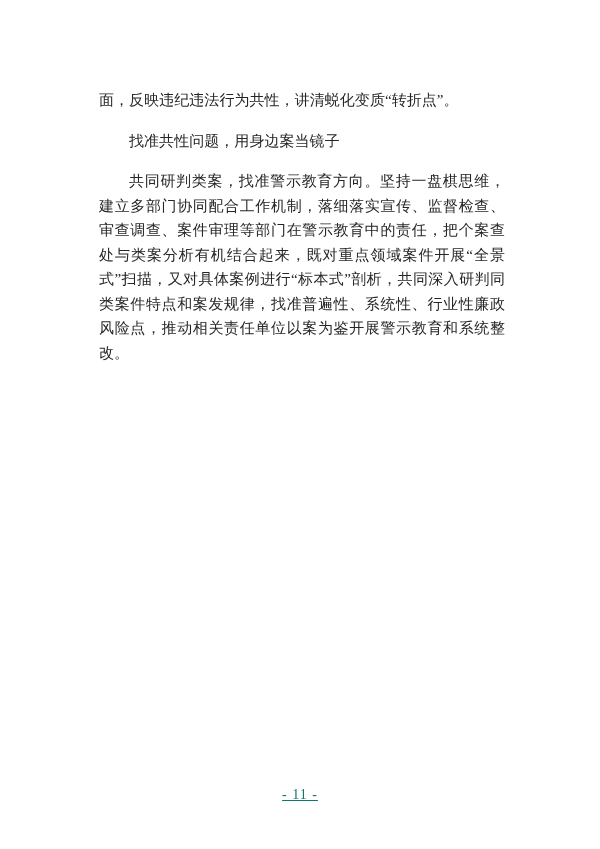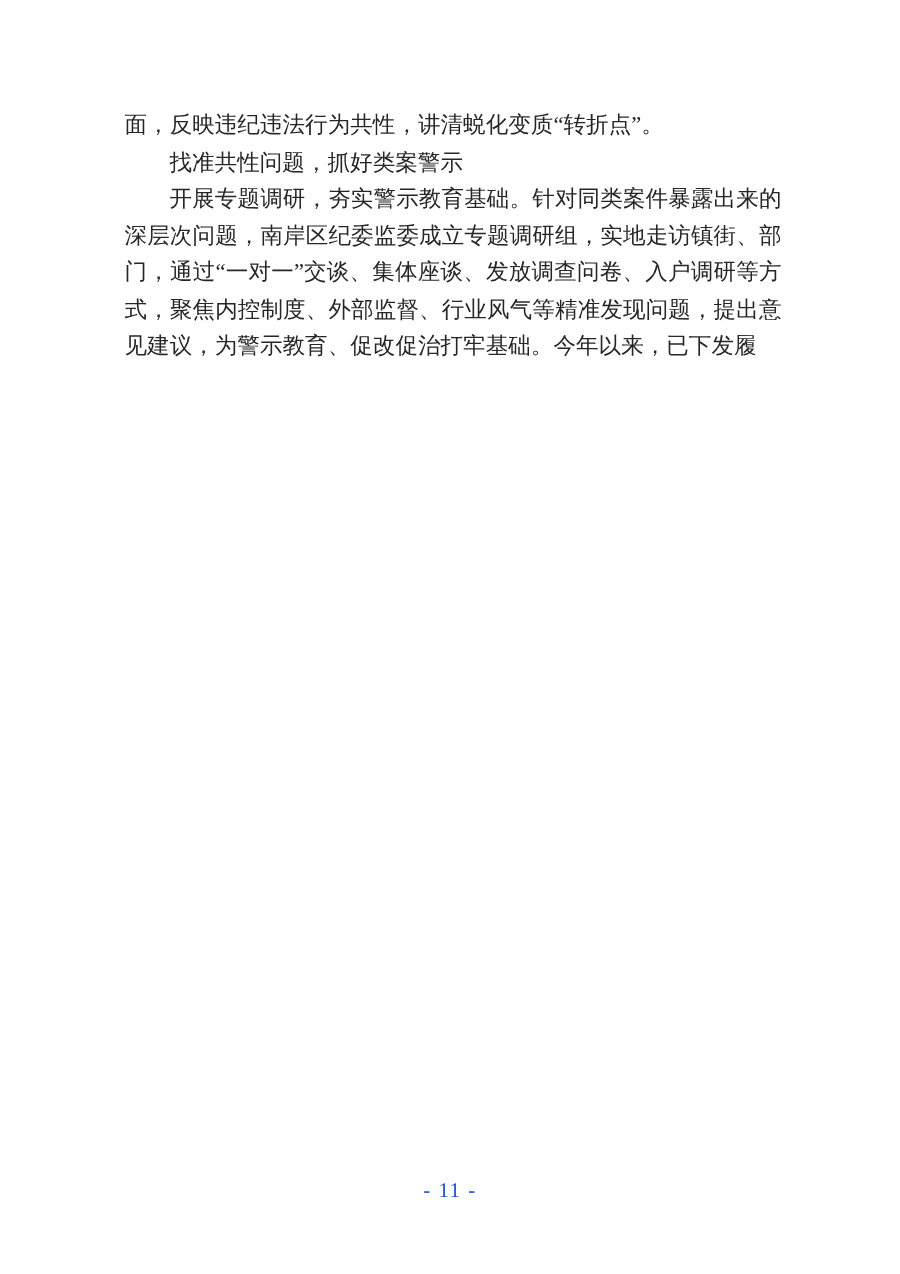--- a/index.html
+++ b/index.html
@@ -20,49 +20,50 @@
     position: absolute;
     left: 83px;
     top: 72px;
     width: 438px;
     font-size: 15px;
     line-height: 24.5px;
     text-align: justify;
     letter-spacing: 0.05px;
   }
   .para {
-    margin: 0;
+    margin: 16px;
     padding: 0;
     text-indent: 2em;
   }
   .para.no-indent {
     text-indent: 0;
   }
   .para.heading {
     
     text-indent: 2em;
   }
   .footer {
     position: absolute;
     left: 0;
     top: 786px;
     width: 100%;
     text-align: center;
     font-size: 14px;
     line-height: 18px;
-    color: #1d4ed8;
+    color: #0f766e;
     letter-spacing: 1px;
+    text-decoration: underline;
   }
 </style>
 </head>
 <body>
 
 <div class="page">
 
   <div class="text-block">
     <p class="para no-indent">面，反映违纪违法行为共性，讲清蜕化变质“转折点”。</p>
-    <p class="para heading">找准共性问题，抓好类案警示</p>
-    <p class="para">开展专题调研，夯实警示教育基础。针对同类案件暴露出来的深层次问题，南岸区纪委监委成立专题调研组，实地走访镇街、部门，通过“一对一”交谈、集体座谈、发放调查问卷、入户调研等方式，聚焦内控制度、外部监督、行业风气等精准发现问题，提出意见建议，为警示教育、促改促治打牢基础。今年以来，已下发履</p>
+    <p class="para heading">找准共性问题，用身边案当镜子</p>
+    <p class="para">共同研判类案，找准警示教育方向。坚持一盘棋思维，建立多部门协同配合工作机制，落细落实宣传、监督检查、审查调查、案件审理等部门在警示教育中的责任，把个案查处与类案分析有机结合起来，既对重点领域案件开展“全景式”扫描，又对具体案例进行“标本式”剖析，共同深入研判同类案件特点和案发规律，找准普遍性、系统性、行业性廉政风险点，推动相关责任单位以案为鉴开展警示教育和系统整改。</p>
   </div>
 
   <div class="footer">- 11 -</div>
 
 </div>
 
 </body></html>

